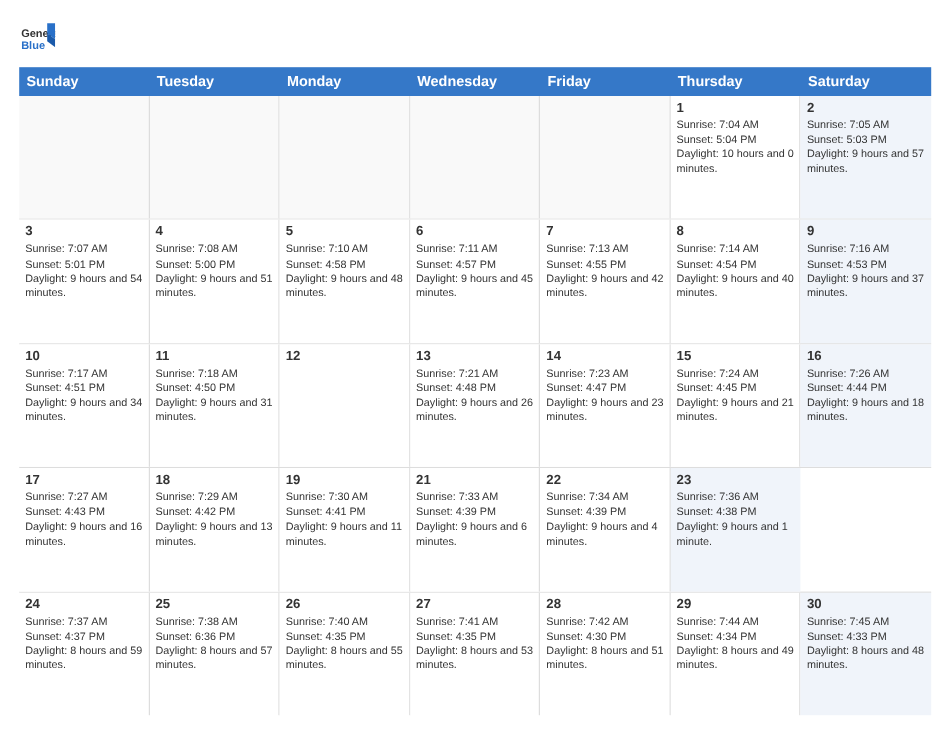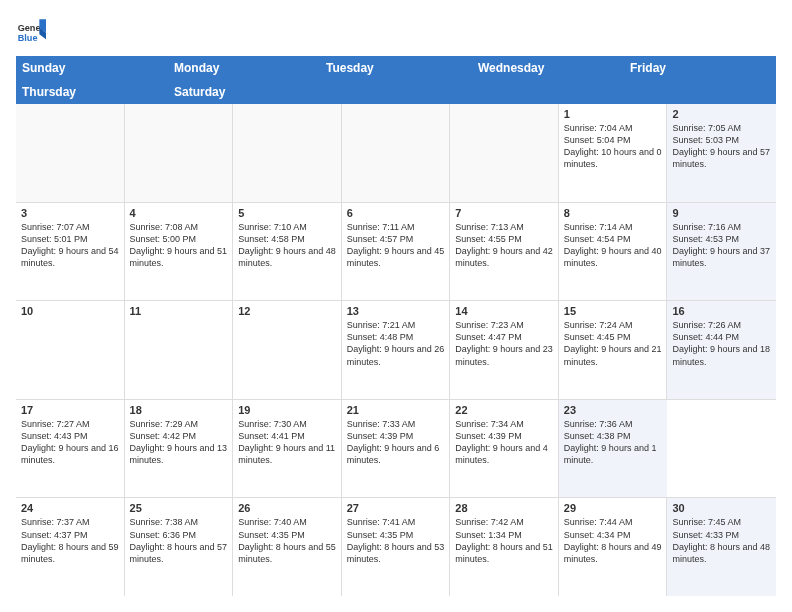--- a/index.html
+++ b/index.html
@@ -44,21 +44,21 @@
       font-size: 15px;
       color: #555;
     }
     .calendar {
       flex: 1;
       display: flex;
       flex-direction: column;
     }
     .cal-header {
       display: grid;
-      grid-template-columns: repeat(5, 1fr);
+      grid-template-columns: repeat(7, 1fr);
       background: #3578c8;
     }
     .cal-header-cell {
       color: #fff;
       font-size: 12px;
       font-weight: bold;
       padding: 5px 6px;
       text-align: left;
     }
     .cal-body {
@@ -119,22 +119,22 @@
     </div>
     <div class="title-block">
       <div class="month-title"></div>
       <div class="location"></div>
     </div>
   </div>
 
   <div class="calendar">
     <div class="cal-header">
     <div class="cal-header-cell">Sunday</div>
+        <div class="cal-header-cell">Tuesday</div>
         <div class="cal-header-cell">Monday</div>
-        <div class="cal-header-cell">Tuesday</div>
         <div class="cal-header-cell">Wednesday</div>
         <div class="cal-header-cell">Friday</div>
         <div class="cal-header-cell">Thursday</div>
         <div class="cal-header-cell">Saturday</div>
       </div>
     <div class="cal-body">
     <div class="cal-row">
           <div class="cal-cell empty"></div>
           <div class="cal-cell empty"></div>
           <div class="cal-cell empty"></div>
@@ -193,23 +193,29 @@
           <div class="cal-cell saturday">
             <span class="day-num">9</span>
             <div class="cell-text" style="white-space: pre-line;">Sunrise: 7:16 AM
 Sunset: 4:53 PM
 Daylight: 9 hours and 37 minutes.</div>
           </div>
         </div>
         <div class="cal-row">
           <div class="cal-cell">
             <span class="day-num">10</span>
+            <div class="cell-text" style="white-space: pre-line;">Sunrise: 7:17 AM
+Sunset: 4:51 PM
+Daylight: 9 hours and 34 minutes.</div>
           </div>
           <div class="cal-cell">
             <span class="day-num">11</span>
+            <div class="cell-text" style="white-space: pre-line;">Sunrise: 7:18 AM
+Sunset: 4:50 PM
+Daylight: 9 hours and 31 minutes.</div>
           </div>
           <div class="cal-cell">
             <span class="day-num">12</span>
           </div>
           <div class="cal-cell">
             <span class="day-num">13</span>
             <div class="cell-text" style="white-space: pre-line;">Sunrise: 7:21 AM
 Sunset: 4:48 PM
 Daylight: 9 hours and 26 minutes.</div>
           </div>
@@ -291,21 +297,21 @@
           </div>
           <div class="cal-cell">
             <span class="day-num">27</span>
             <div class="cell-text" style="white-space: pre-line;">Sunrise: 7:41 AM
 Sunset: 4:35 PM
 Daylight: 8 hours and 53 minutes.</div>
           </div>
           <div class="cal-cell">
             <span class="day-num">28</span>
             <div class="cell-text" style="white-space: pre-line;">Sunrise: 7:42 AM
-Sunset: 1:34 PM
+Sunset: 4:30 PM
 Daylight: 8 hours and 51 minutes.</div>
           </div>
           <div class="cal-cell">
             <span class="day-num">29</span>
             <div class="cell-text" style="white-space: pre-line;">Sunrise: 7:44 AM
 Sunset: 4:34 PM
 Daylight: 8 hours and 49 minutes.</div>
           </div>
           <div class="cal-cell saturday">
             <span class="day-num">30</span>

